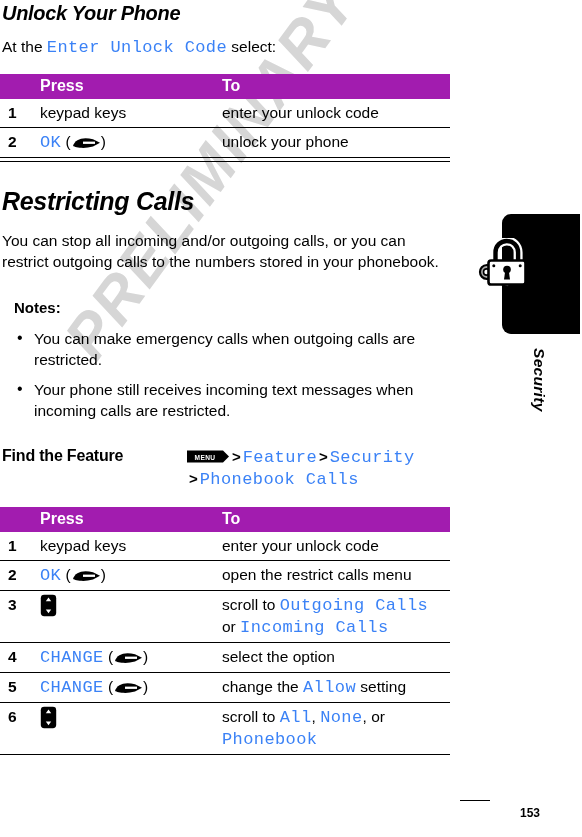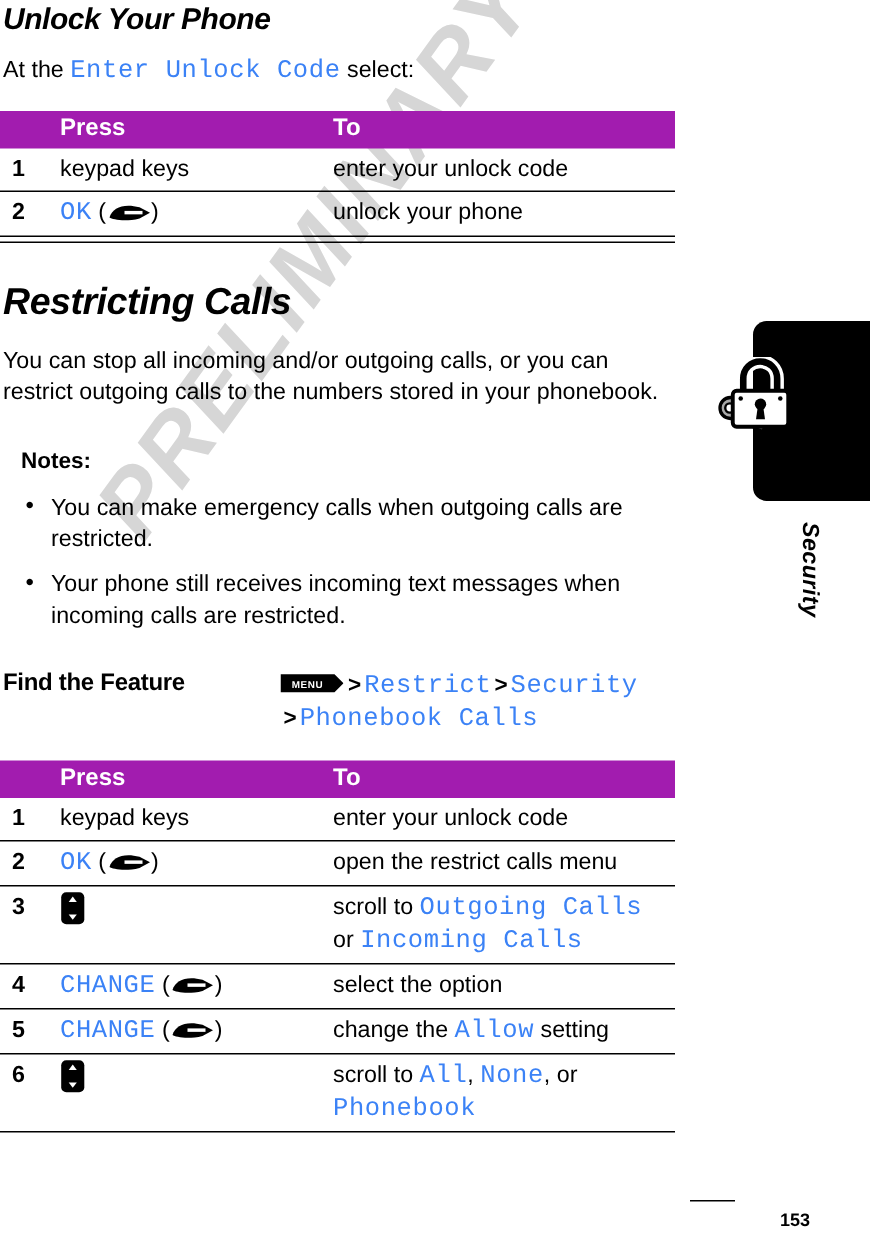--- a/index.html
+++ b/index.html
@@ -312,21 +312,21 @@
   </ul>
 
   <div style="height:24px"></div>
 
   <div class="find-feature">
     <div class="ff-label">Find the Feature</div>
     <div class="ff-path">
       <span class="menu-key"><svg viewBox="0 0 42 15" width="42" height="15">
             <path d="M0 1.5 L36 1.5 L42 7.5 L36 13.5 L0 13.5 Z" fill="#000"></path>
             <text x="18" y="10.6" font-family="Liberation Sans, sans-serif" font-size="6.6" font-weight="bold" fill="#fff" text-anchor="middle" letter-spacing="0.4">MENU</text>
-          </svg></span><span class="sep">&gt;</span><span class="mono">Restrict</span><span class="sep">&gt;</span><span class="mono">Security</span><br><span class="sep">&gt;</span><span class="mono">Phonebook Calls</span>
+          </svg></span><span class="sep">&gt;</span><span class="mono">Feature</span><span class="sep">&gt;</span><span class="mono">Security</span><br><span class="sep">&gt;</span><span class="mono">Phonebook Calls</span>
     </div>
   </div>
 
   <div style="height:17px"></div>
 
   <table class="steps">
     <thead>
       <tr>
         <th class="c-no"></th>
         <th class="c-press">Press</th>

